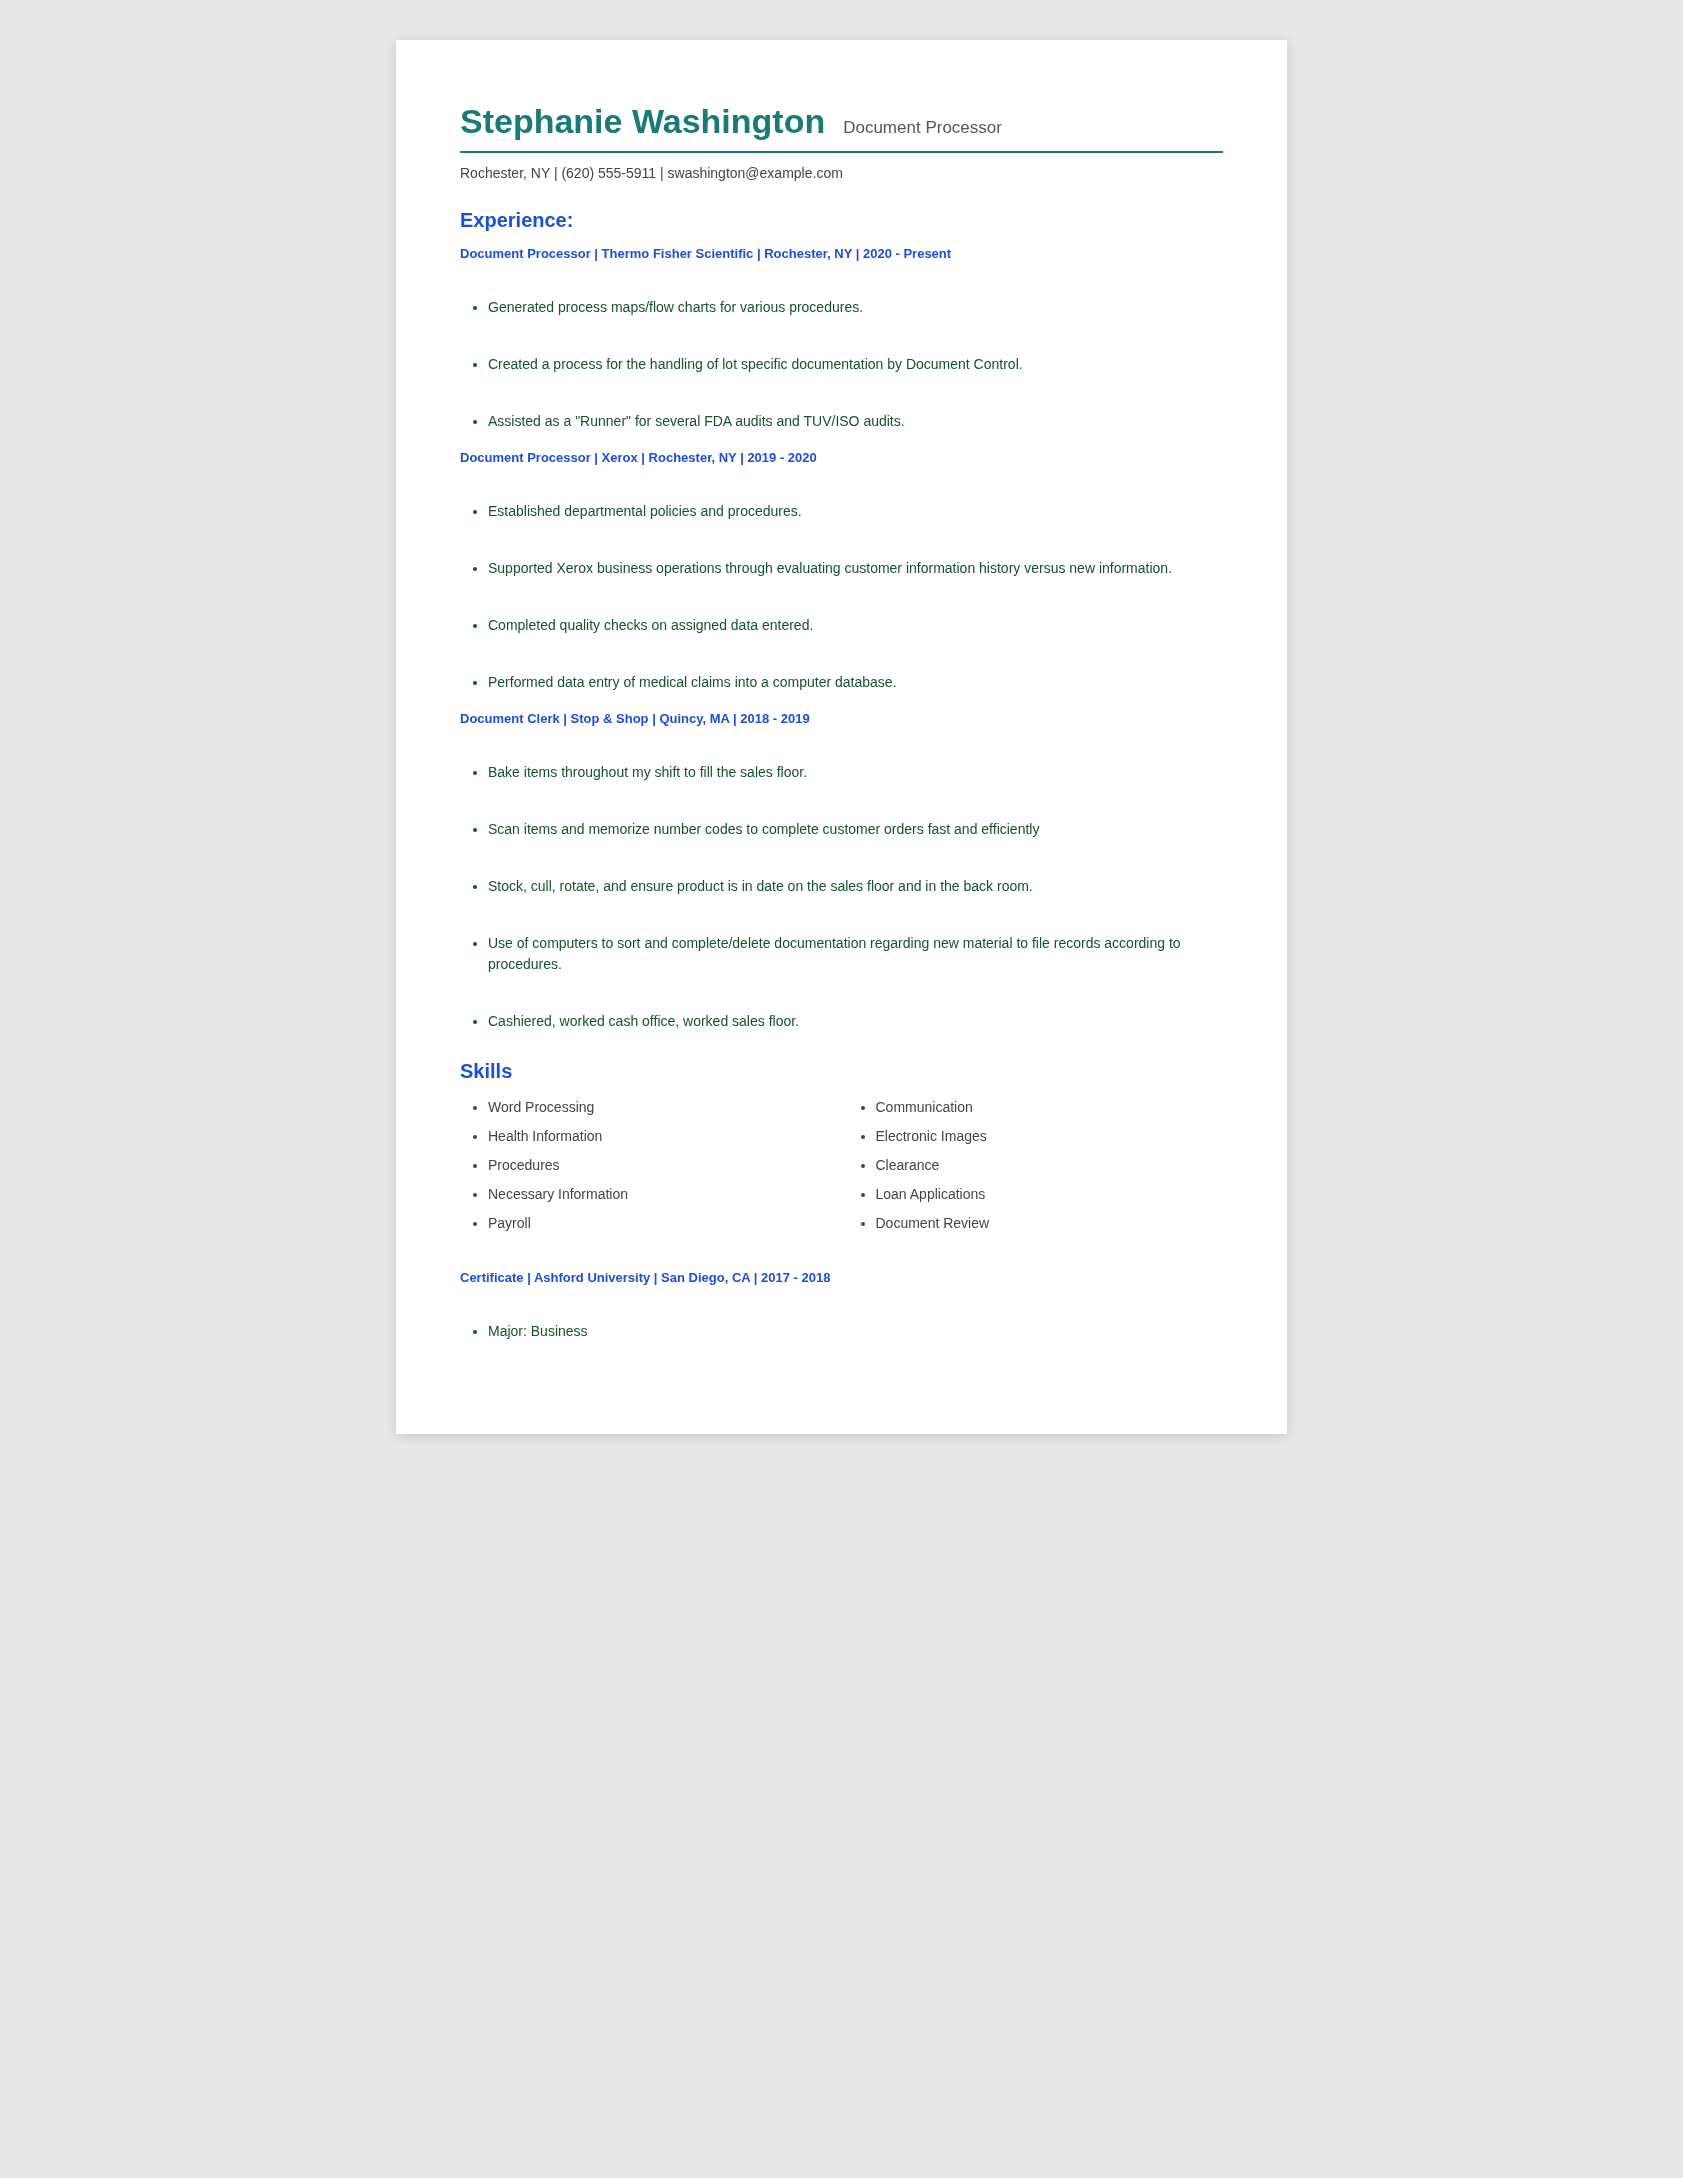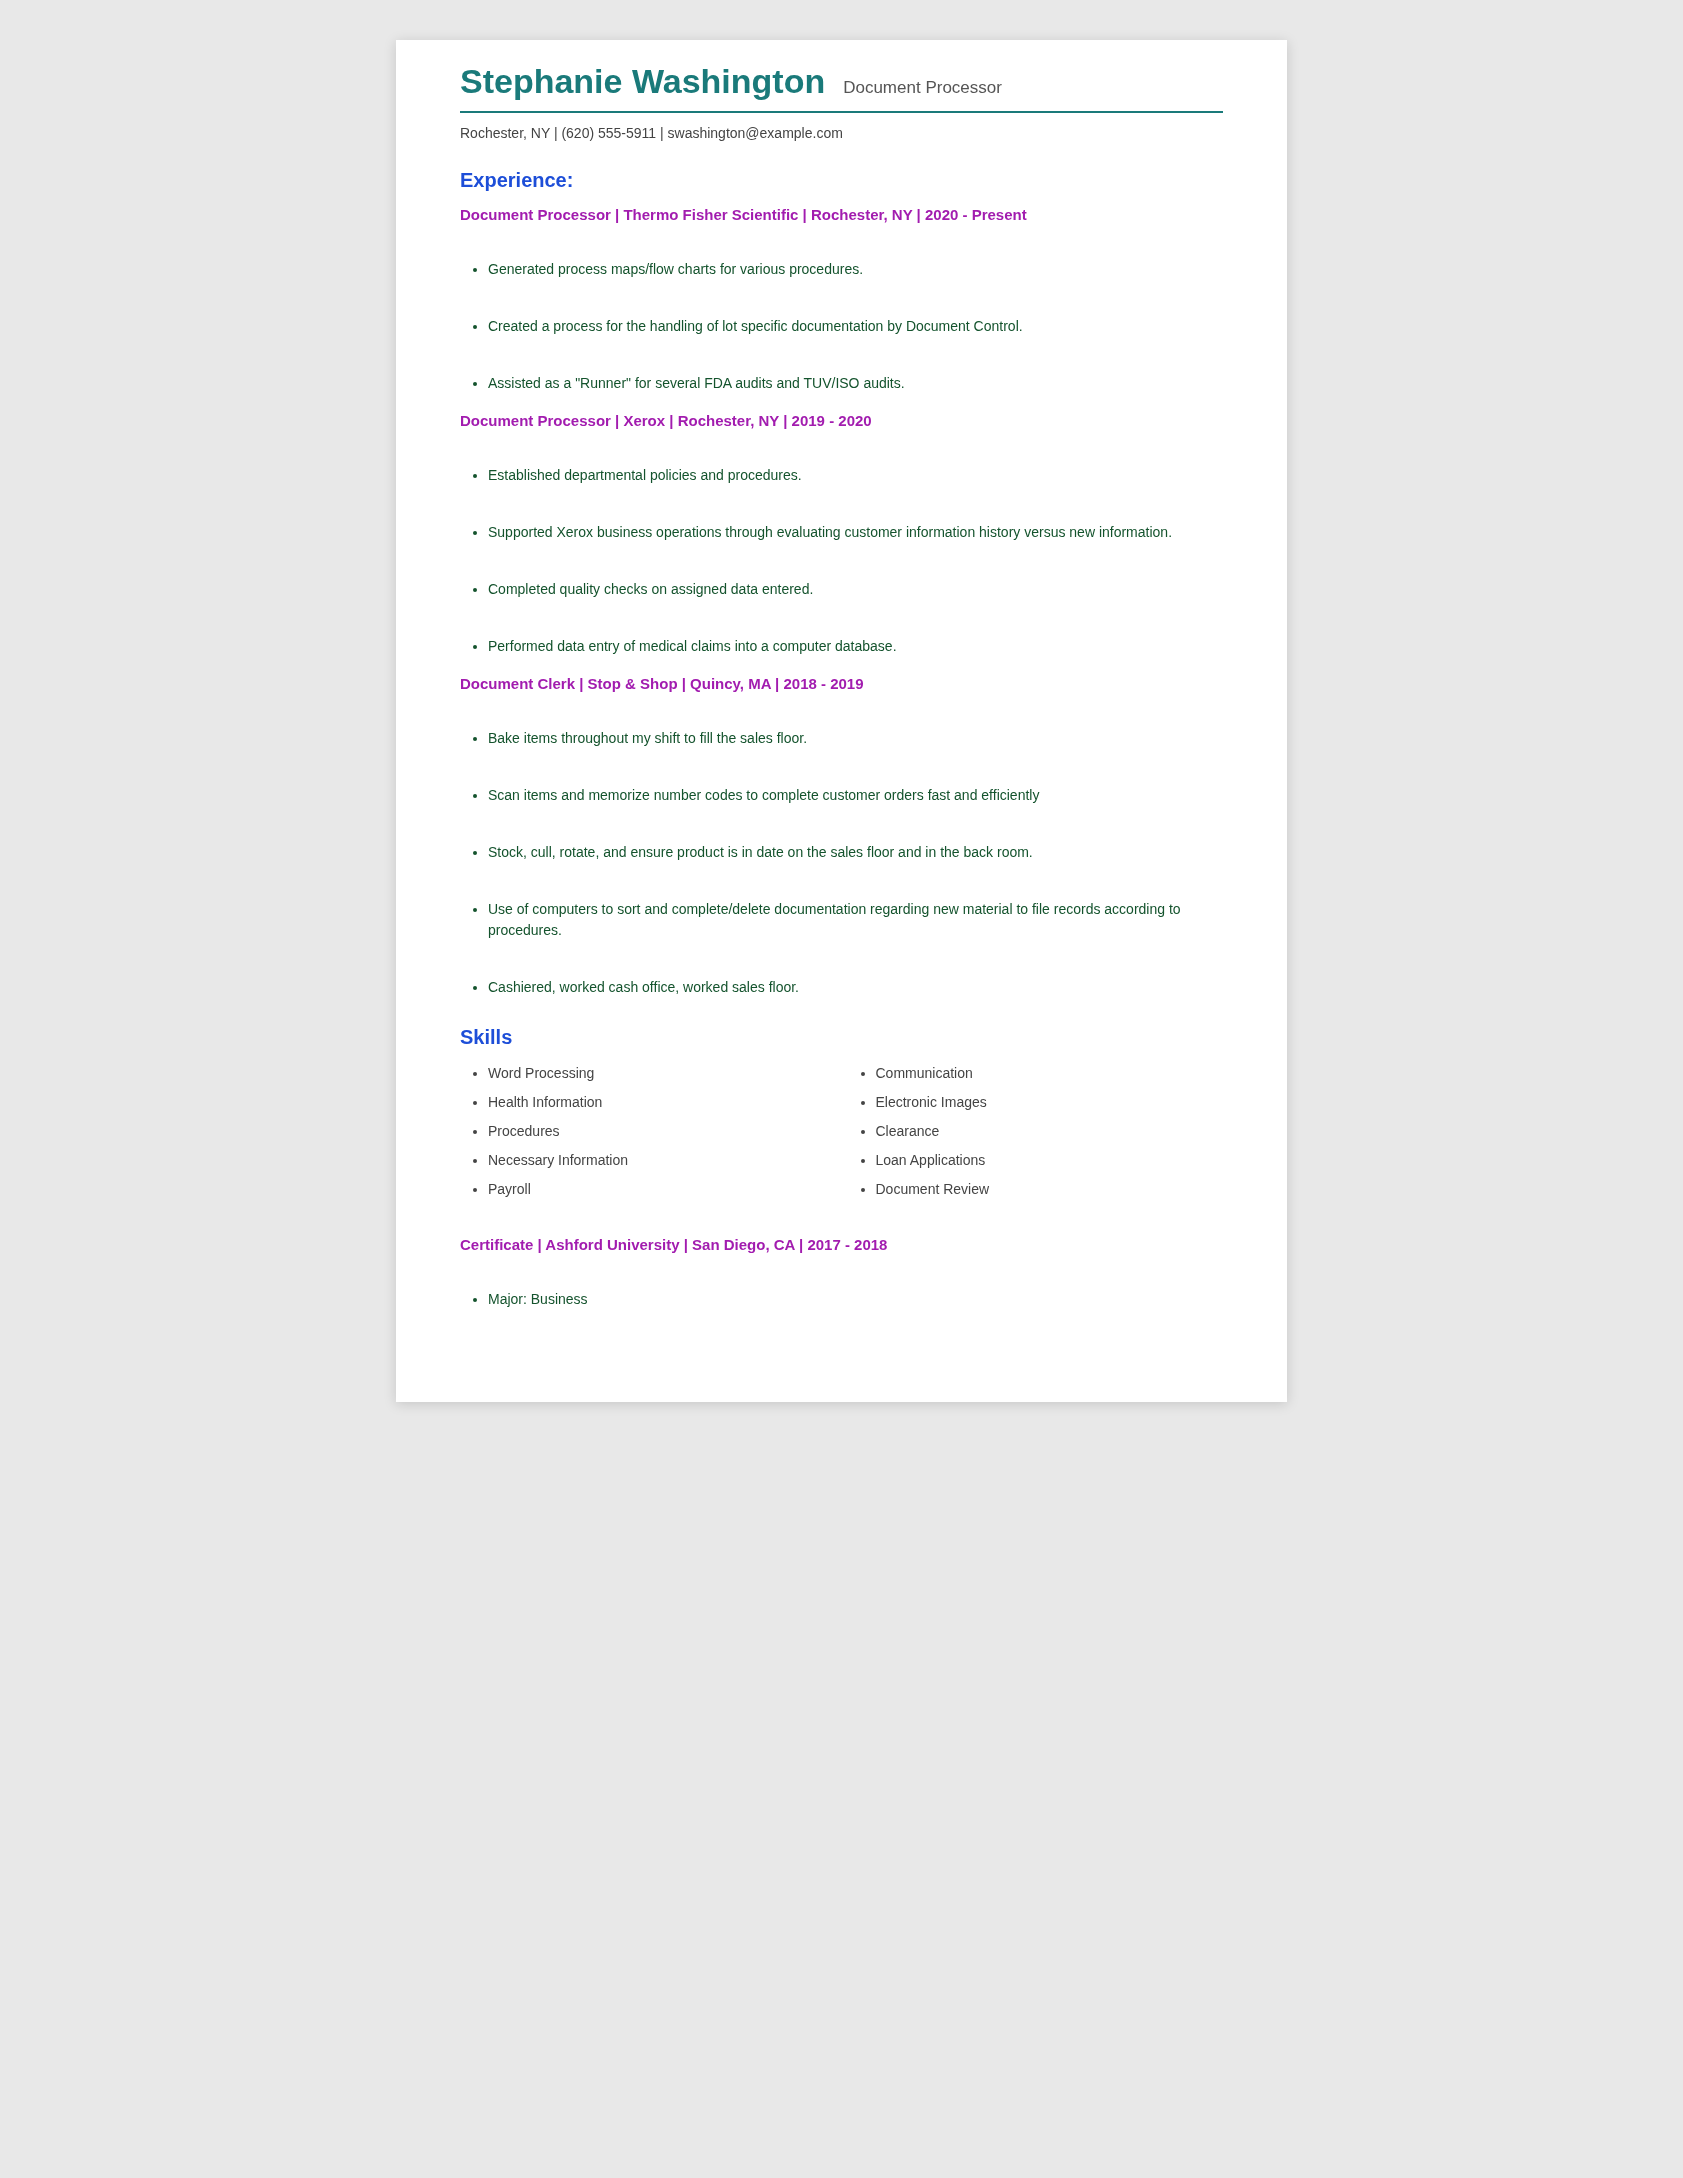--- a/index.html
+++ b/index.html
@@ -16,21 +16,21 @@
       padding: 40px 20px;
       font-family: Arial, sans-serif;
       font-size: 15px;
       color: #333;
     }
 
     .resume-page {
       background: #fff;
       width: 891px;
       min-height: 1089px;
-      padding: 22px 64px 64px 64px;
+      padding: 62px 64px 64px 64px;
       box-shadow: 0 2px 12px rgba(0,0,0,0.15);
     }
 
     .header-section {
       margin-bottom: 8px;
     }
 
     .name-title-row {
       display: flex;
       align-items: baseline;
@@ -67,23 +67,23 @@
     }
 
     .section-title {
       font-size: 20px;
       font-weight: bold;
       color: #1d4ed8;
       margin-bottom: 14px;
     }
 
     .job-header {
-      font-size: 15px;
+      font-size: 13px;
       font-weight: bold;
-      color: #a21caf;
+      color: #1d4ed8;
       margin-bottom: 8px;
     }
 
     .bullet-list {
       list-style: disc;
       padding-left: 28px;
       margin-bottom: 18px;
     }
 
     .bullet-list li {

